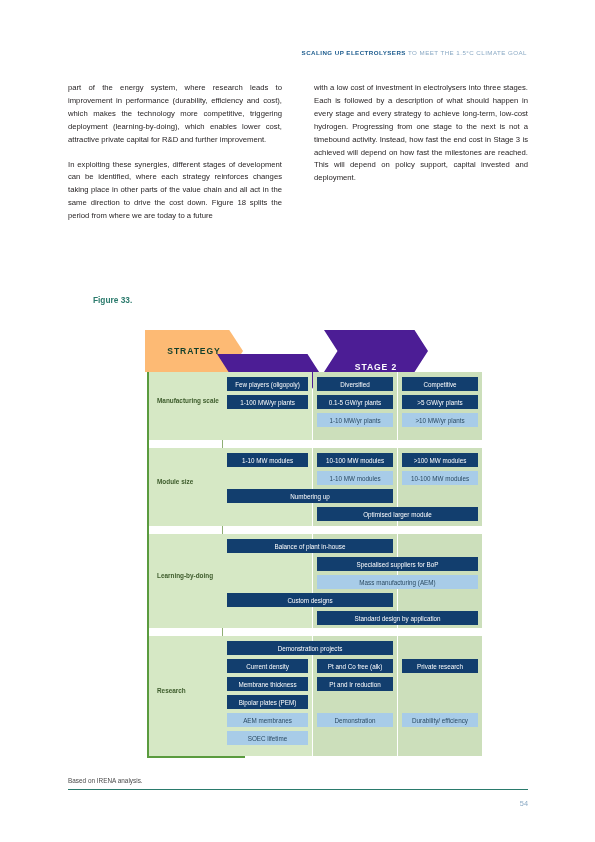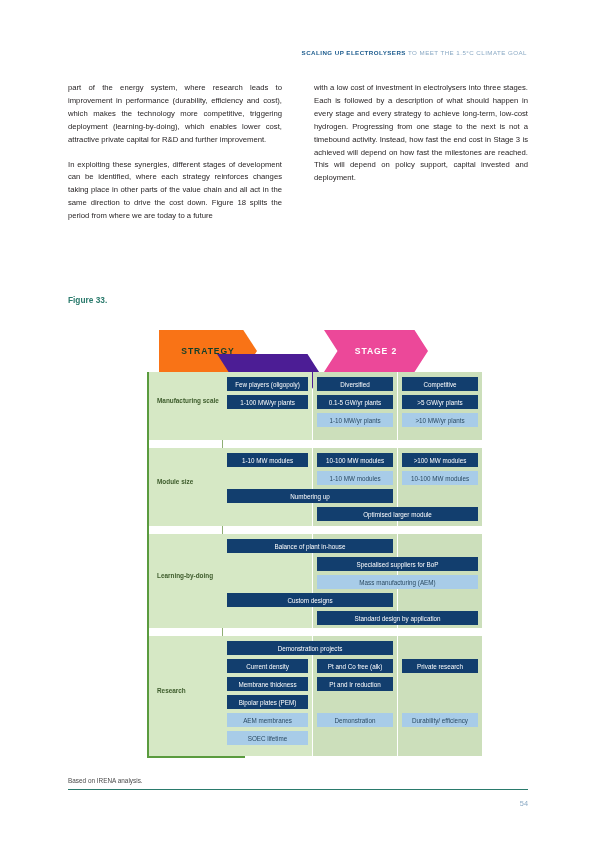--- a/index.html
+++ b/index.html
@@ -55,20 +55,21 @@
     display: flex;
     gap: 0;
   }
   .fig-num {
     width: 78px;
     flex: 0 0 78px;
     font-size: 8.3px;
     font-weight: bold;
     color: #2a7a6c;
     line-height: 12px;
+    margin-left: 25px;
   }
   .fig-title {
     font-size: 8.3px;
     color: #2a7a6c;
     line-height: 12px;
   }
 
   
   .figure {
     position: absolute;
@@ -90,37 +91,38 @@
     height: 42px;
     display: flex;
     align-items: center;
     justify-content: center;
     font-size: 8.6px;
     font-weight: bold;
     letter-spacing: 0.9px;
   }
   .chev span { position: relative; z-index: 2; }
   .chev-strategy {
-    left: 14px; width: 98px;
-    background: #f97316;
+    left: 0; width: 98px;
+    background: #fdba74;
     color: #123f2b;
     clip-path: polygon(0 0, 86% 0, 100% 50%, 86% 100%, 0 100%);
   }
   .chev-s1 {
     left: 72px; width: 104px;
     background: #4c1d95;
     color: #ffffff;
     clip-path: polygon(0 0, 87% 0, 100% 50%, 87% 100%, 0 100%, 13% 50%);
     margin-top: 24px;
   }
   .chev-s2 {
     left: 179px; width: 104px;
-    background: #ec4899;
+    background: #4c1d95;
     color: #ffffff;
     clip-path: polygon(0 0, 87% 0, 100% 50%, 87% 100%, 0 100%, 13% 50%);
+    align-items: flex-end;
   }
   .chev-s3 {
     left: 271px; width: 104px;
     background: #217c37;
     color: #ffffff;
     clip-path: polygon(0 0, 87% 0, 100% 50%, 87% 100%, 0 100%, 13% 50%);
   }
 
   
   .grid-area {

